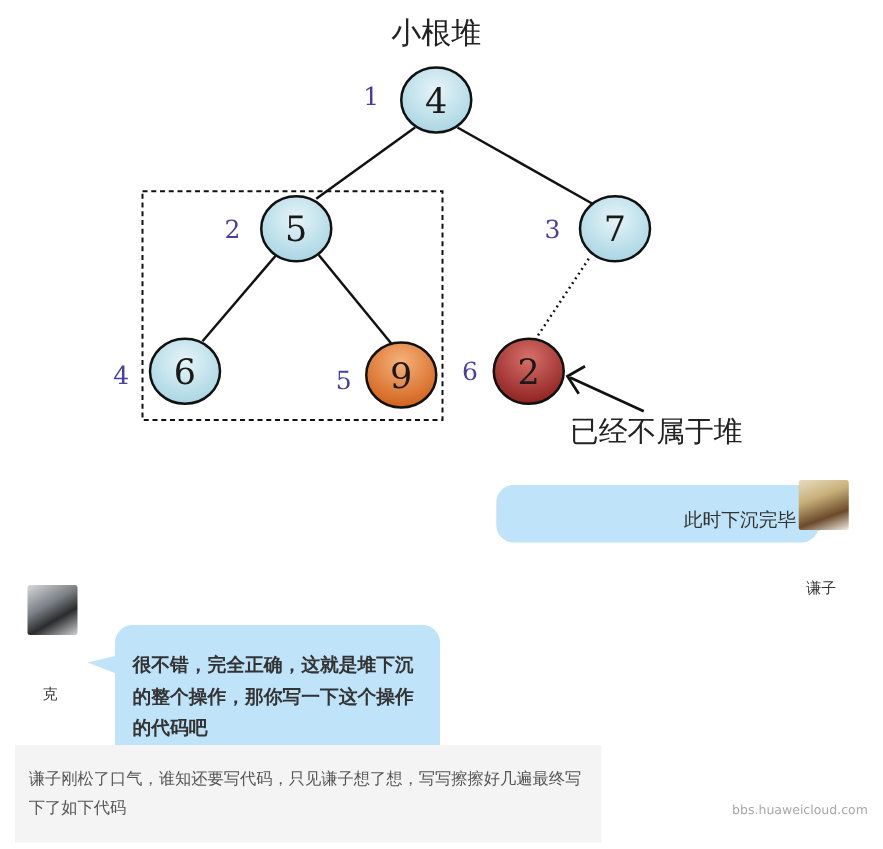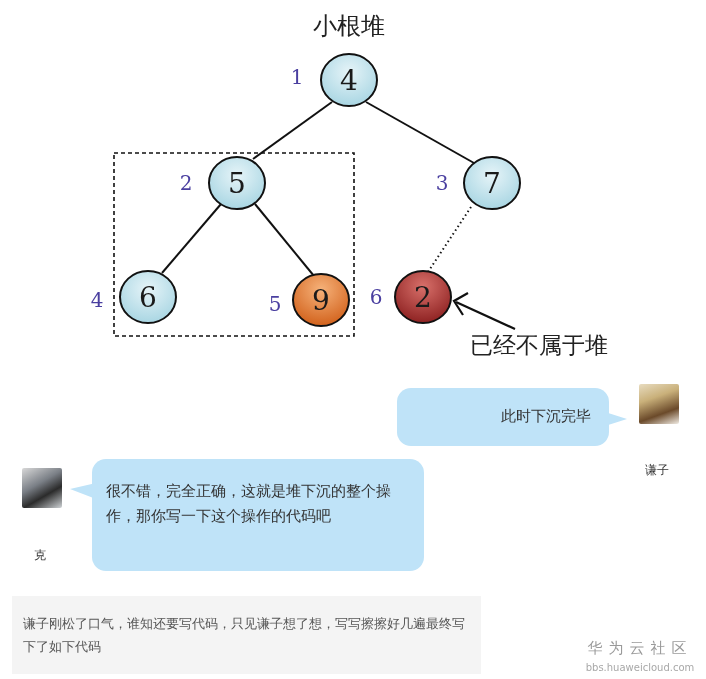--- a/index.html
+++ b/index.html
@@ -1,26 +1,26 @@
 <!DOCTYPE html>
 <html><head>
 <meta charset="utf-8">
 <style>
   html,body{margin:0;padding:0;background:#fff;}
   body{width:706px;height:679px;position:relative;overflow:hidden;font-family:"DejaVu Sans",sans-serif;}
   .title{position:absolute;left:0;top:10px;width:698px;text-align:center;font-size:24px;color:#222;font-family:Liberation Sans, sans-serif;}
   svg.tree{position:absolute;left:0;top:0;}
   .node-text{font-family:"DejaVu Serif",serif;font-size:28px;fill:#1a1a1a;}
   .idx{font-family:"DejaVu Serif",serif;font-size:20px;fill:#4a3fa0;}
-  .note{position:absolute;left:470px;top:330px;font-size:23px;color:#222;font-family:Liberation Serif, serif;}
+  .note{position:absolute;left:456px;top:330px;font-size:23px;color:#222;font-family:Liberation Serif, serif;}
   .bubble{position:absolute;background:#bfe3f8;border-radius:14px;color:#333;}
-  .bubble-right{left:397px;top:388px;width:212px;height:58px;}
+  .bubble-right{left:397px;top:388px;width:212px;height:46px;padding-left:46px;}
   .bubble-right .txt{position:absolute;right:18px;top:19px;font-size:15px;color:#333;}
   .bubble-right:after{content:"";position:absolute;right:-18px;top:24px;border-left:22px solid #bfe3f8;border-top:7px solid transparent;border-bottom:7px solid transparent;}
-  .bubble-left{left:92px;top:459px;width:332px;height:112px;}
+  .bubble-left{left:92px;top:500px;width:260px;height:112px;font-weight:bold;}
   .bubble-left .txt{position:absolute;left:14px;top:20px;right:10px;font-size:15px;line-height:25px;color:#333;}
   .bubble-left:before{content:"";position:absolute;left:-22px;top:24px;border-right:26px solid #bfe3f8;border-top:6px solid transparent;border-bottom:10px solid transparent;}
   .avatar{position:absolute;width:40px;height:40px;border-radius:2px;}
   .avatar-qianzi{left:639px;top:384px;background:linear-gradient(160deg,#e8dcc0 0%,#c9b07a 35%,#6b4a2a 70%,#f1ece4 100%);}
   .avatar-ke{left:22px;top:468px;background:linear-gradient(150deg,#d9d9d9 0%,#7a7f86 40%,#2b2b2b 65%,#cfd3d6 100%);}
   .name{position:absolute;font-size:12px;color:#333;margin-top:24px;}
   .name-qianzi{left:645px;top:438px;}
   .name-ke{left:34px;top:523px;}
   .narration{position:absolute;left:12px;top:596px;width:469px;height:78px;background:#f4f4f4;}
   .narration .txt{position:absolute;left:11px;top:16px;right:10px;font-size:13px;line-height:23px;color:#555;}
@@ -109,15 +109,14 @@
 <div class="name name-ke">克</div>
 <div class="bubble bubble-left">
   <span class="txt">很不错，完全正确，这就是堆下沉的整个操作，那你写一下这个操作的代码吧</span>
 </div>
 
 <div class="narration">
   <div class="txt">谦子刚松了口气，谁知还要写代码，只见谦子想了想，写写擦擦好几遍最终写下了如下代码</div>
 </div>
 
 <div class="watermark">
-  <span class="wm-cn">华为云社区</span>
   <span class="wm-url">bbs.huaweicloud.com</span>
 </div>
 
 </body></html>

